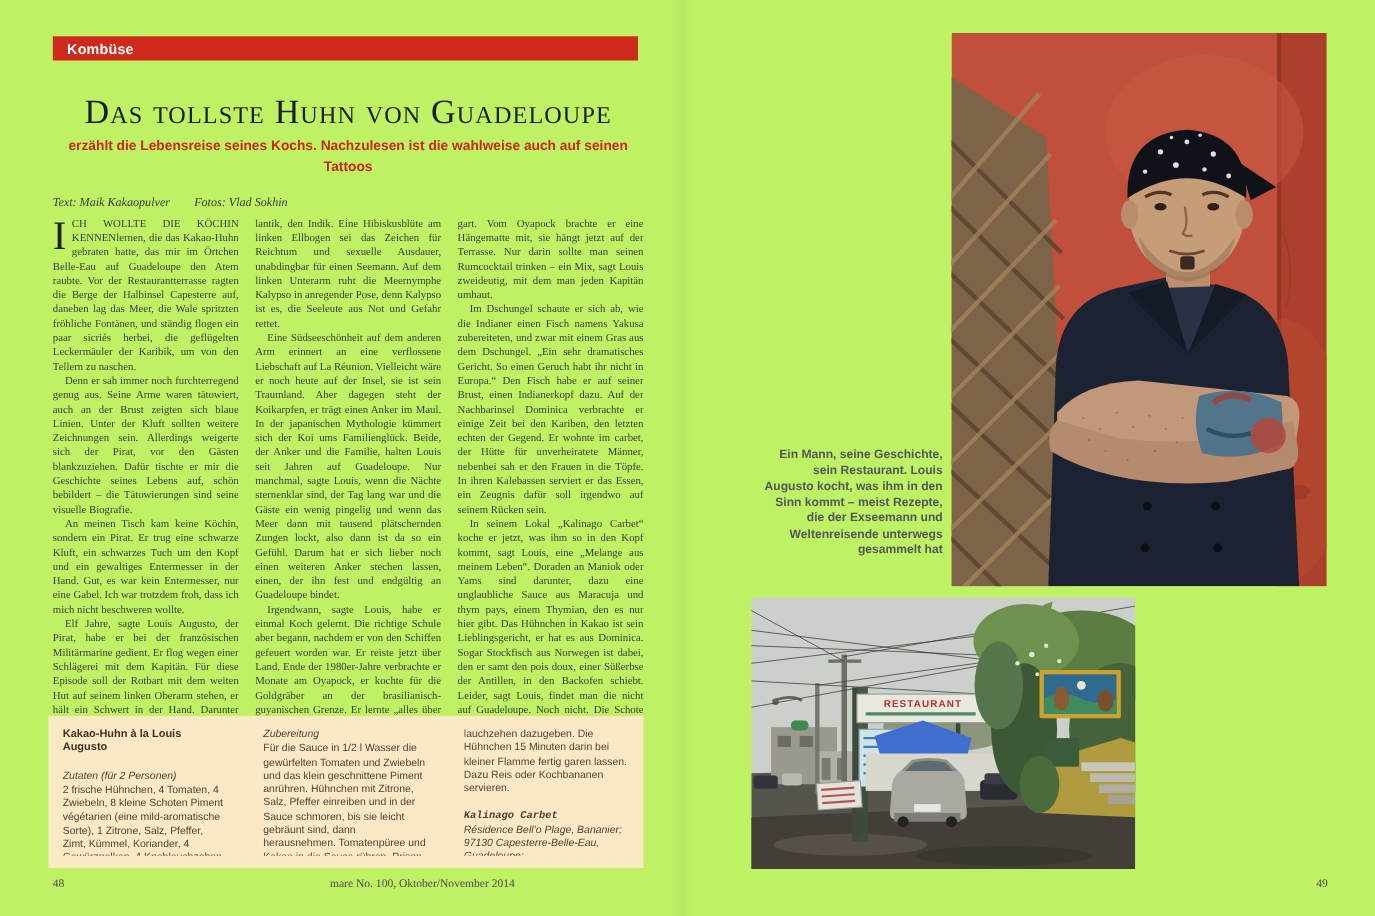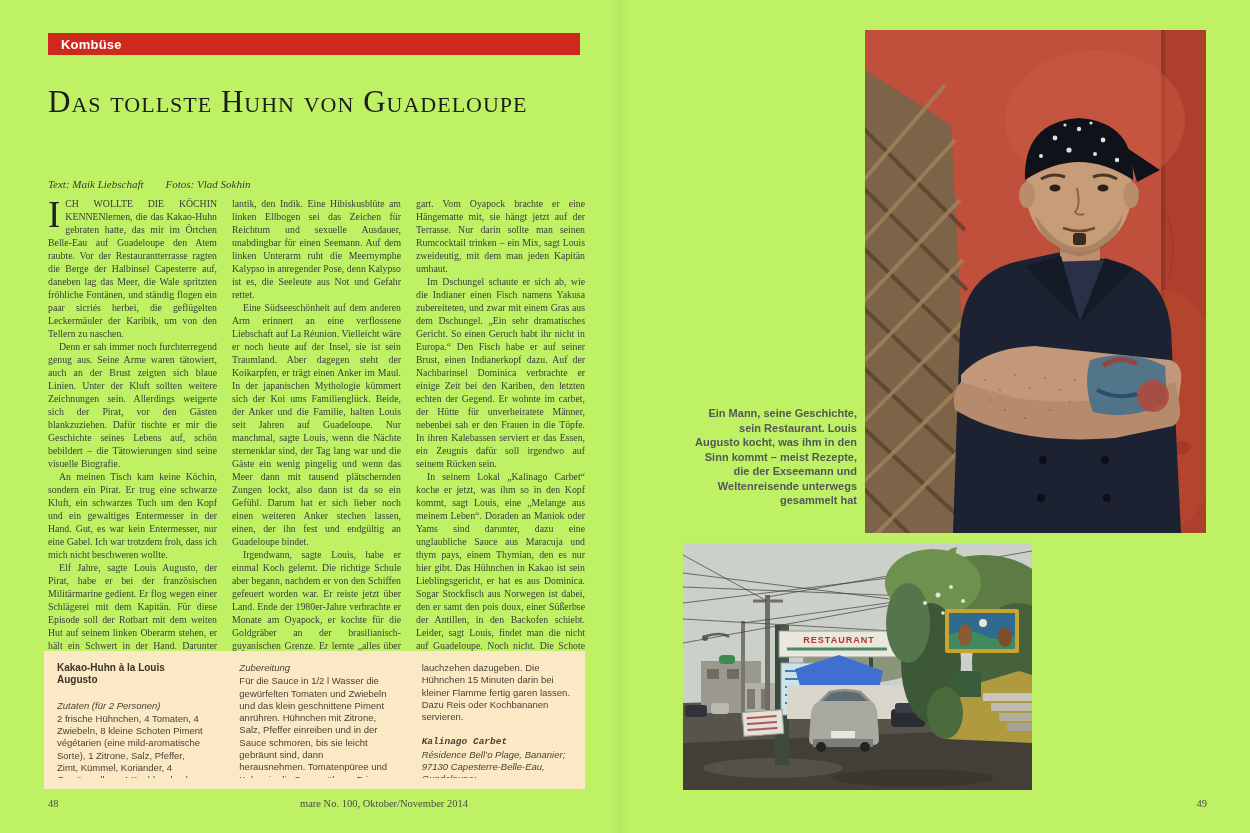--- a/index.html
+++ b/index.html
@@ -16,21 +16,21 @@
   
   .kicker-bar {
     position:absolute; left:48px; top:33px; width:532px; height:22px;
     background:#cf281d; display:flex; align-items:center;
   }
   .kicker-bar span {
     color:#fff; font-family:"Liberation Sans", sans-serif; font-weight:bold;
     font-size:13px; padding-left:13px; letter-spacing:0.2px;
   }
   .article-title {
-    position:absolute; left:48px; top:84px; width:537px; text-align:left;
+    position:absolute; left:48px; top:84px; width:537px; text-align:center;
     font-family:"Liberation Serif", serif; font-variant:small-caps;
     font-size:31px; color:#1c1c1c; letter-spacing:1px; font-weight:normal;
   }
   .subtitle {
     position:absolute; left:48px; top:123px; width:537px; text-align:center;
     font-family:"Liberation Sans", sans-serif; font-weight:bold;
     font-size:12.5px; line-height:19px; color:#c8281e;
   }
   .byline {
     position:absolute; left:48px; top:178px; width:537px;
@@ -89,24 +89,25 @@
 
 <div id="spread">
 
   <div class="kicker-bar">
     <span>Kombüse</span>
   </div>
 
   <h1 class="article-title">Das tollste Huhn von Guadeloupe</h1>
 
   <div class="subtitle">
+    <div>erzählt die Lebensreise seines Kochs. Nachzulesen ist die wahlweise auch auf seinen Tattoos</div>
   </div>
 
   <div class="byline">
-    <span>Text: Maik Liebschaft</span><span class="sep"></span><span>Fotos: Vlad Sokhin</span>
+    <span>Text: Maik Kakaopulver</span><span class="sep"></span><span>Fotos: Vlad Sokhin</span>
   </div>
 
   <div class="col col-1">
     <p><span class="dropcap">I</span><span>CH WOLLTE DIE KÖCHIN KENNENlernen, die das Kakao-Huhn gebraten hatte, das mir im Örtchen Belle-Eau auf Guadeloupe den Atem raubte. Vor der Restaurantterrasse ragten die Berge der Halbinsel Capesterre auf, daneben lag das Meer, die Wale spritzten fröhliche Fontänen, und ständig flogen ein paar sicriés herbei, die geflügelten Leckermäuler der Karibik, um von den Tellern zu naschen.</span></p>
     <p class="indent">Denn er sah immer noch furchterregend genug aus. Seine Arme waren tätowiert, auch an der Brust zeigten sich blaue Linien. Unter der Kluft sollten weitere Zeichnungen sein. Allerdings weigerte sich der Pirat, vor den Gästen blankzuziehen. Dafür tischte er mir die Geschichte seines Lebens auf, schön bebildert – die Tätowierungen sind seine visuelle Biografie.</p>
     <p class="indent">An meinen Tisch kam keine Köchin, sondern ein Pirat. Er trug eine schwarze Kluft, ein schwarzes Tuch um den Kopf und ein gewaltiges Entermesser in der Hand. Gut, es war kein Entermesser, nur eine Gabel. Ich war trotzdem froh, dass ich mich nicht beschweren wollte.</p>
     <p class="indent">Elf Jahre, sagte Louis Augusto, der Pirat, habe er bei der französischen Militärmarine gedient. Er flog wegen einer Schlägerei mit dem Kapitän. Für diese Episode soll der Rotbart mit dem weiten Hut auf seinem linken Oberarm stehen, er hält ein Schwert in der Hand. Darunter sind drei Segel gestochen – Louis befuhr die drei größten Meere, den Pazifik, den At-</p>
   </div>
 
   <div class="col col-2">

